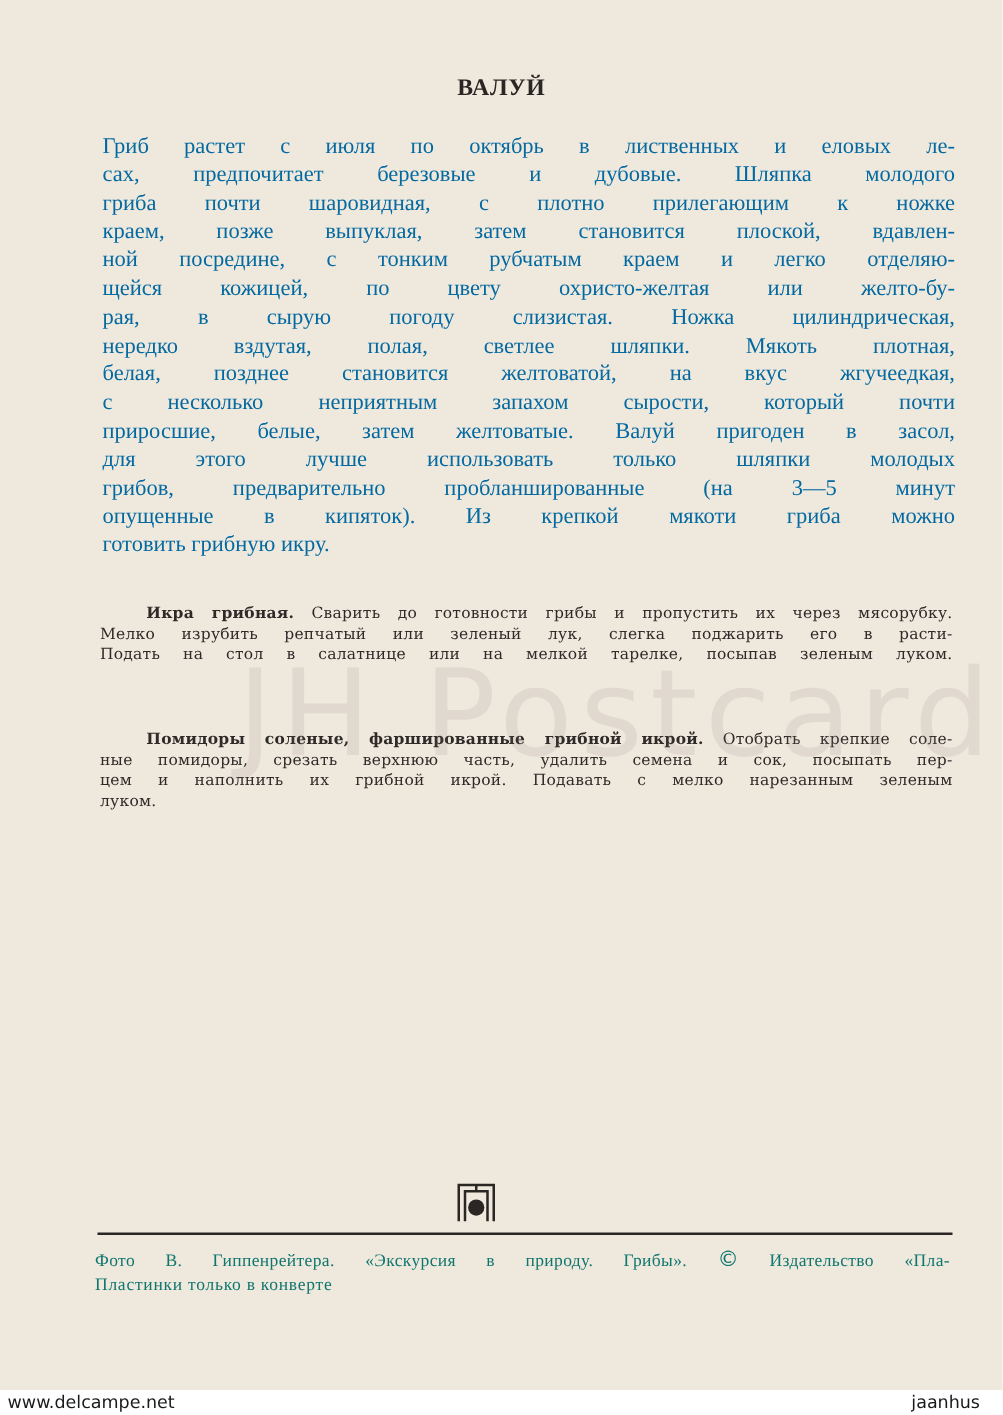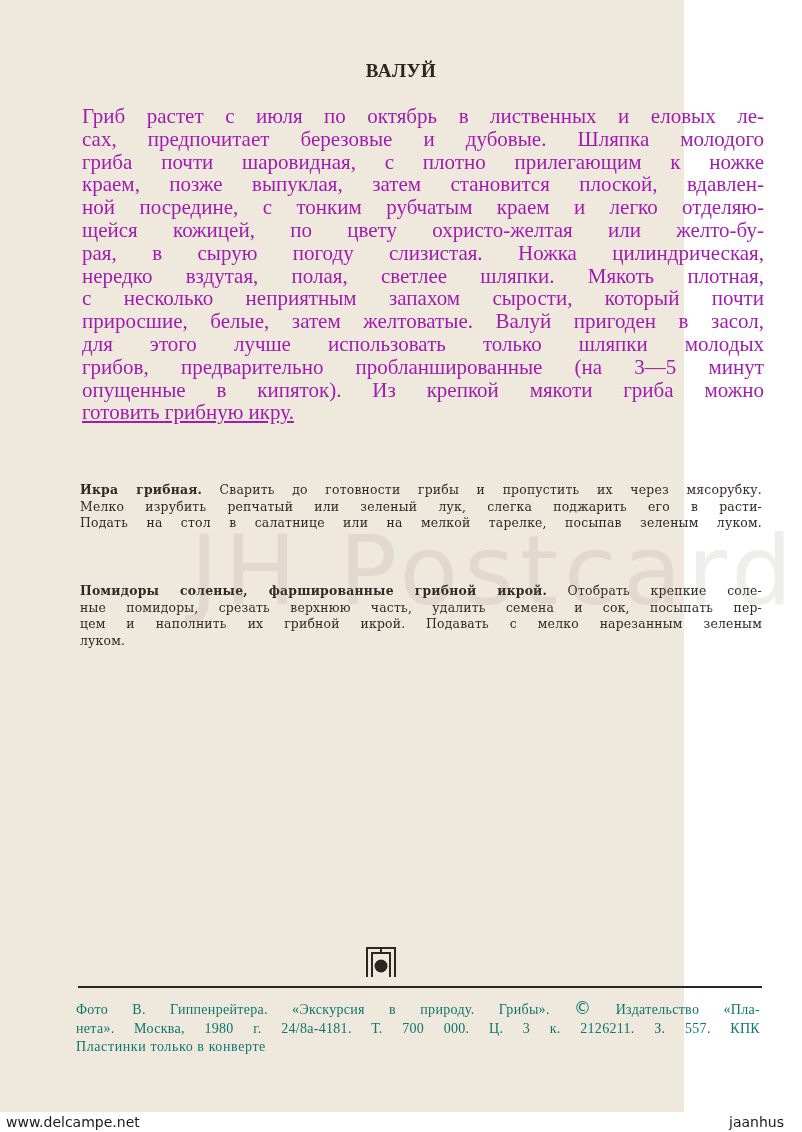--- a/index.html
+++ b/index.html
@@ -1,41 +1,41 @@
 <!DOCTYPE html>
 <html><head>
   <meta charset="utf-8">
   <style>
     * { margin: 0; padding: 0; box-sizing: border-box; }
     html, body { width: 802px; height: 1132px; background: #ffffff; overflow: hidden; }
     body { position: relative; font-family: "DejaVu Serif", serif; color: #2a2624; }
     .card {
-      position: absolute; left: 0; top: 0; width: 684px; height: 1112px;
+      position: absolute; left: 0; top: 0; width: 802px; height: 1112px;
       background: #efe8dd;
     }
     .title {
       position: absolute; left: 0; width: 802px; top: 60px; text-align: center;
       font-family: "Liberation Serif", serif; font-weight: bold; font-size: 19px;
       letter-spacing: 0.5px; color: #2a2624;
     }
     .main-text {
       position: absolute; left: 82px; top: 105px; width: 682px;
-      font-family: "Liberation Serif", serif; font-size: 21px; line-height: 22.8px;
-      color: #a21caf;
+      font-family: "Liberation Serif", serif; font-size: 18px; line-height: 22.8px;
+      color: #0369a1;
     }
     .main-text .ln { display: block; text-align: justify; text-align-last: justify; white-space: nowrap; }
-    .main-text .ln.last { text-align-last: left; text-decoration: underline; }
+    .main-text .ln.last { text-align-last: left; }
     .recipe {
       position: absolute; left: 80px; width: 682px;
       font-family: "DejaVu Serif", serif; font-size: 12.4px; line-height: 16.6px;
       color: #2e2a28;
     }
     .recipe .ln { display: block; text-align: justify; text-align-last: justify; white-space: nowrap; letter-spacing: 0.2px; }
     .recipe .ln.last { text-align-last: left; }
-    .recipe b { font-weight: bold; }
+    .recipe b { font-weight: bold; margin-left: 37px; }
     .r1 { top: 482px; }
     .r2 { top: 583px; }
     .watermark {
       position: absolute; left: 190px; top: 515px; font-family: "DejaVu Sans", sans-serif;
       font-size: 96px; color: rgba(120,115,110,0.12); letter-spacing: 6px; white-space: nowrap;
       pointer-events: none;
     }
     .logo {
       position: absolute; left: 364px; top: 944px; width: 34px; height: 34px;
     }
@@ -66,20 +66,21 @@
 
   <div class="main-text">
     <span class="ln">Гриб растет с июля по октябрь в лиственных и еловых ле-</span>
     <span class="ln">сах, предпочитает березовые и дубовые. Шляпка молодого</span>
     <span class="ln">гриба почти шаровидная, с плотно прилегающим к ножке</span>
     <span class="ln">краем, позже выпуклая, затем становится плоской, вдавлен-</span>
     <span class="ln">ной посредине, с тонким рубчатым краем и легко отделяю-</span>
     <span class="ln">щейся кожицей, по цвету охристо-желтая или желто-бу-</span>
     <span class="ln">рая, в сырую погоду слизистая. Ножка цилиндрическая,</span>
     <span class="ln">нередко вздутая, полая, светлее шляпки. Мякоть плотная,</span>
+    <span class="ln">белая, позднее становится желтоватой, на вкус жгучеедкая,</span>
     <span class="ln">с несколько неприятным запахом сырости, который почти</span>
     <span class="ln">приросшие, белые, затем желтоватые. Валуй пригоден в засол,</span>
     <span class="ln">для этого лучше использовать только шляпки молодых</span>
     <span class="ln">грибов, предварительно пробланшированные (на 3—5 минут</span>
     <span class="ln">опущенные в кипяток). Из крепкой мякоти гриба можно</span>
     <span class="ln last">готовить грибную икру.</span>
   </div>
 
   <div class="recipe r1">
     <span class="ln"><b>Икра грибная.</b><span> Сварить до готовности грибы и пропустить их через мясорубку.</span></span>
@@ -104,21 +105,20 @@
         <line x1="17" y1="4" x2="17" y2="9"></line>
       </g>
       <circle cx="17" cy="22" r="6.5" fill="#2a2624"></circle>
     </svg>
   </div>
 
   <div class="rule"></div>
 
   <div class="imprint">
     <span class="ln"><span>Фото В. Гиппенрейтера. «Экскурсия в природу. Грибы».</span> <span class="copy">©</span> <span>Издательство «Пла-</span></span>
-    <span class="ln">нета». Москва, 1980 г. 24/8а-4181. Т. 700 000. Ц. 3 к. 2126211. З. 557. КПК</span>
     <span class="ln last">Пластинки только в конверте</span>
   </div>
 </div>
 
 <div class="footer">
   <span class="left">www.delcampe.net</span>
   <span class="right">jaanhus</span>
 </div>
 
 </body></html>

